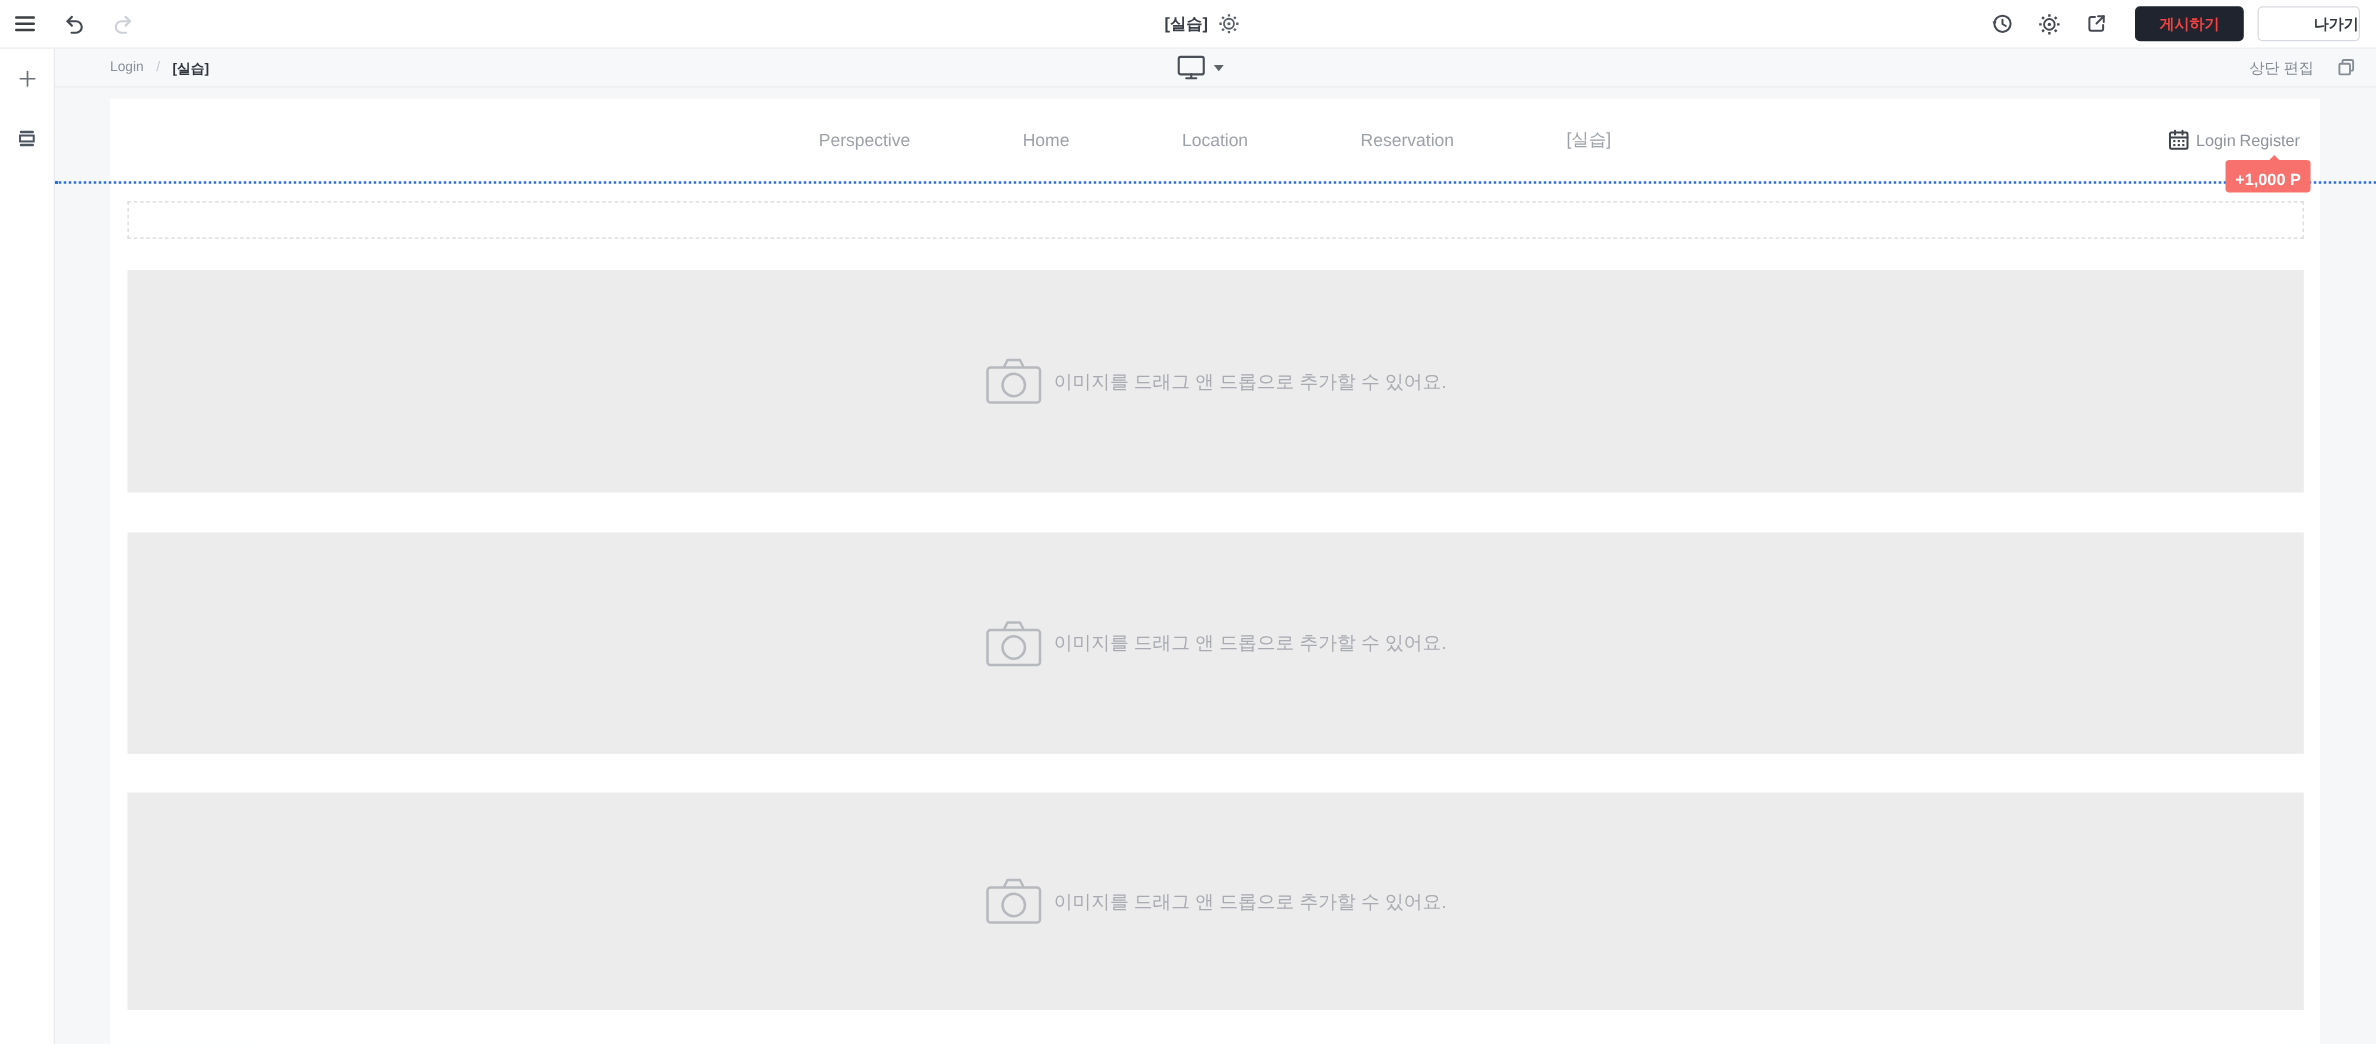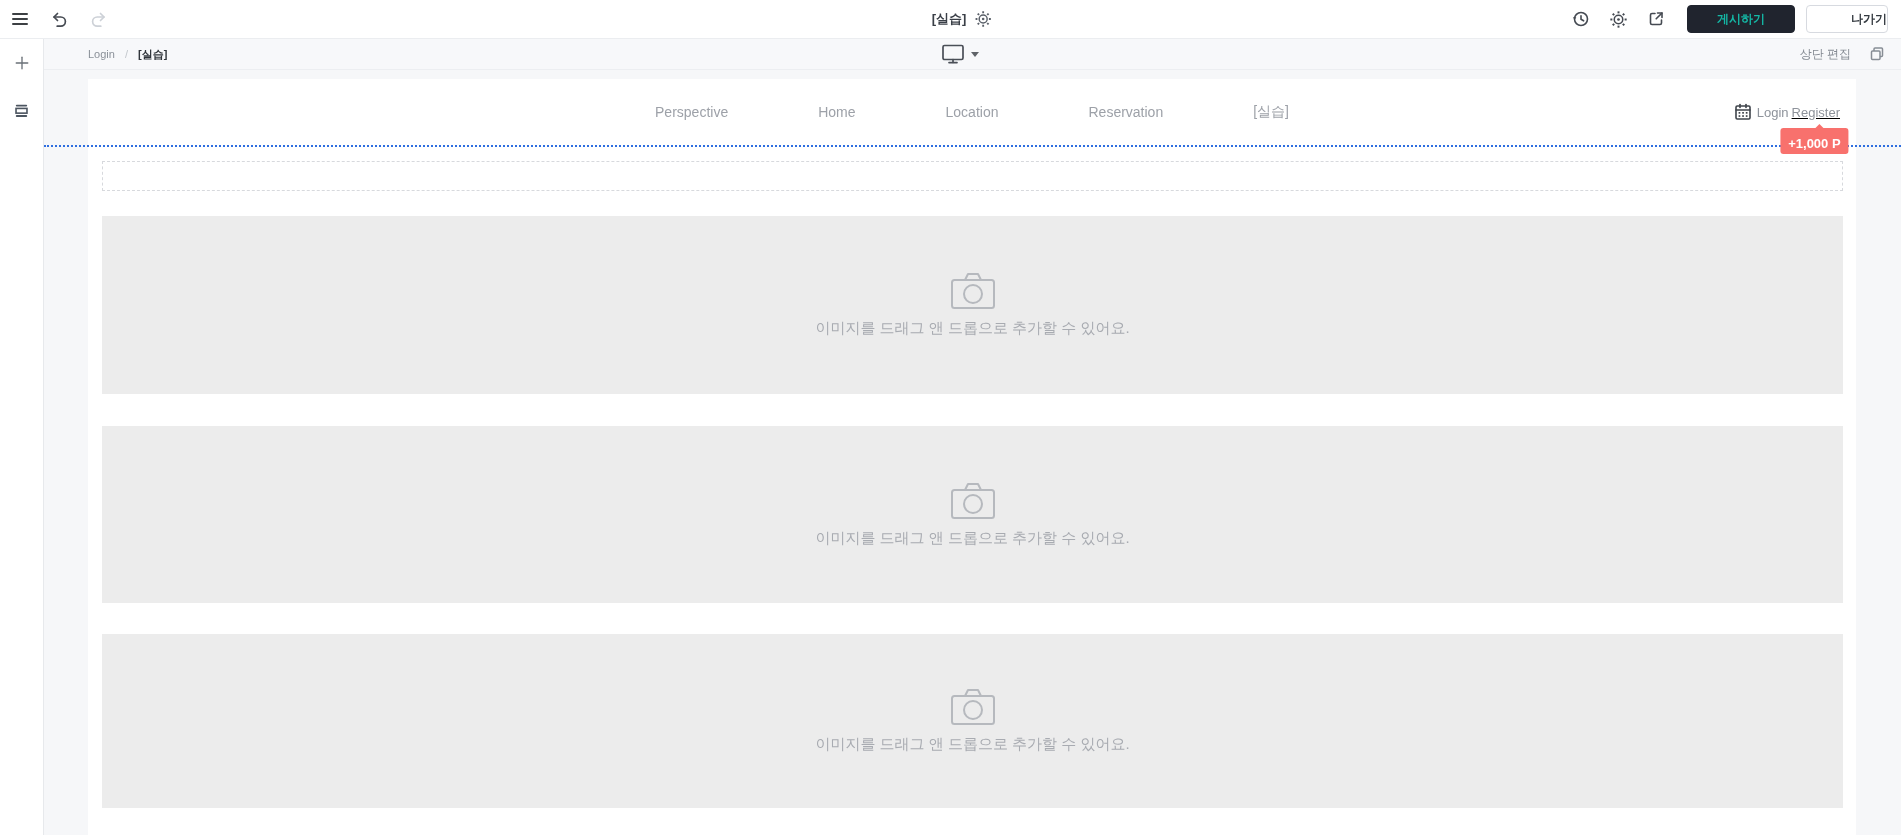--- a/index.html
+++ b/index.html
@@ -13,21 +13,21 @@
   .tb-left { position:absolute; left:10px; top:0; height:38px; display:flex; align-items:center; gap:18px; }
   .tb-center { position:absolute; left:calc(50% + 12px); transform:translateX(-50%); top:0; height:38px;
                display:flex; align-items:center; gap:7px; }
   .tb-title { font-size:13px; font-weight:600; color:#3a3f47; }
   .tb-right { position:absolute; right:13px; top:0; height:38px; display:flex; align-items:center; }
   .icon-btn { background:none; border:none; cursor:pointer; display:flex; align-items:center;
               justify-content:center; padding:2px; }
   .tb-right .icon-btn { margin-left:16px; }
   .btn { height:28px; border-radius:4px; font-size:12px; font-weight:700; cursor:pointer;
          font-family:"Liberation Sans", sans-serif; }
-  .btn-publish { width:108px; margin-left:20px; background:#20242e; color:#14b8a6; border:1px solid #20242e; }
+  .btn-publish { width:87px; margin-left:20px; background:#20242e; color:#ef4444; border:1px solid #20242e; }
   .btn-exit { width:82px; margin-left:11px; background:#fff; color:#343a40; border:1px solid #d7dae0;text-align:right; }
   .hamburger { display:flex; flex-direction:column; gap:3px; }
   .hamburger i { display:block; width:16px; height:2px; background:#3c4043; border-radius:1px; }
 
   
   .subbar { position:absolute; left:44px; top:39px; width:1857px; height:31px; background:#f7f8fa;
             border-bottom:1px solid #eceef1; z-index:9; }
   .breadcrumb { position:absolute; left:44px; top:0; height:30px; display:flex; align-items:center; gap:10px;
                 font-size:11px; }
   .bc-home { color:#8b9199; cursor:pointer; }
@@ -53,31 +53,31 @@
 
   
   .site-header { position:relative; height:66px; }
   .site-logo { position:absolute; left:27px; top:0; height:66px; display:flex; align-items:center;
                font-size:19px; font-weight:800; color:#1f2328; letter-spacing:.2px; cursor:pointer; }
   .site-nav { position:absolute; left:50%; transform:translateX(-50%); top:0; height:66px;
               display:flex; align-items:center; gap:90px; }
   .site-nav a { font-size:14px; color:#9da1a8; text-decoration:none; white-space:nowrap; cursor:pointer; }
   .auth { position:absolute; right:16px; top:0; height:66px; display:flex; align-items:center; gap:3px; }
   .auth-link { font-size:13px; color:#8e939b; cursor:pointer; }
-  .register-wrap { position:relative; display:flex; align-items:flex-start;text-decoration:underline; }
+  .register-wrap { position:relative; display:flex; align-items:flex-start; }
   .point-badge { position:absolute; top:calc(100% + 8px); left:50%; transform:translateX(-52%);
                  background:#f8716d; color:#fff; font-size:13px; font-weight:700; line-height:1;
                  padding:9px 8px 4px; border-radius:3px; white-space:nowrap; z-index:6; }
   .point-badge::before { content:""; position:absolute; top:-4px; left:58%; margin-left:-4px;
                  border-left:4px solid transparent; border-right:4px solid transparent;
                  border-bottom:4px solid #f8716d; }
 
   
   .dashed-box { margin:16px 13px 0 14px; height:30px; border:1px dashed #d7d9dd; cursor:pointer; }
-  .media-section { margin:0 13px 0 14px; background:#ececec; display:flex; flex-direction:column;
+  .media-section { margin:0 13px 0 14px; background:#ececec; display:flex; flex-direction:row;
                    align-items:center; justify-content:center; gap:9px; cursor:pointer; }
   .ms-1 { margin-top:25px; height:178px; }
   .ms-2 { margin-top:32px; height:177px; }
   .ms-3 { margin-top:31px; height:174px; }
   .media-hint { font-size:15px; color:#a8abb1; }
 
   svg { display:block; }
 </style>
 </head>
 <body>

